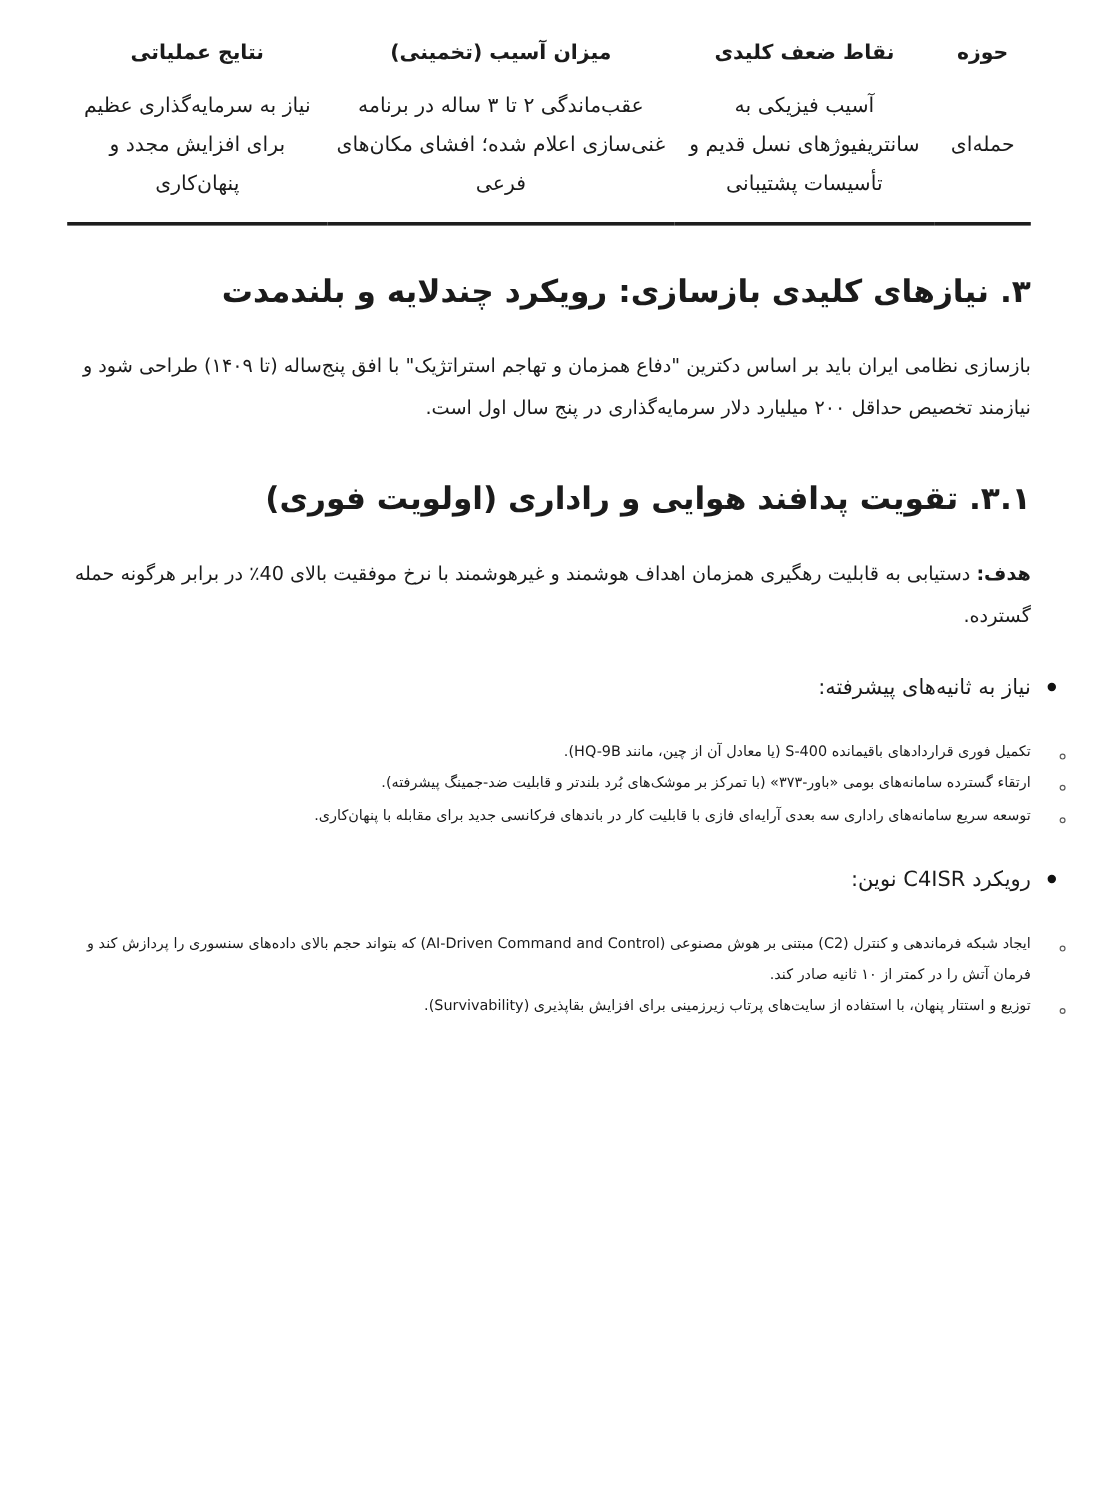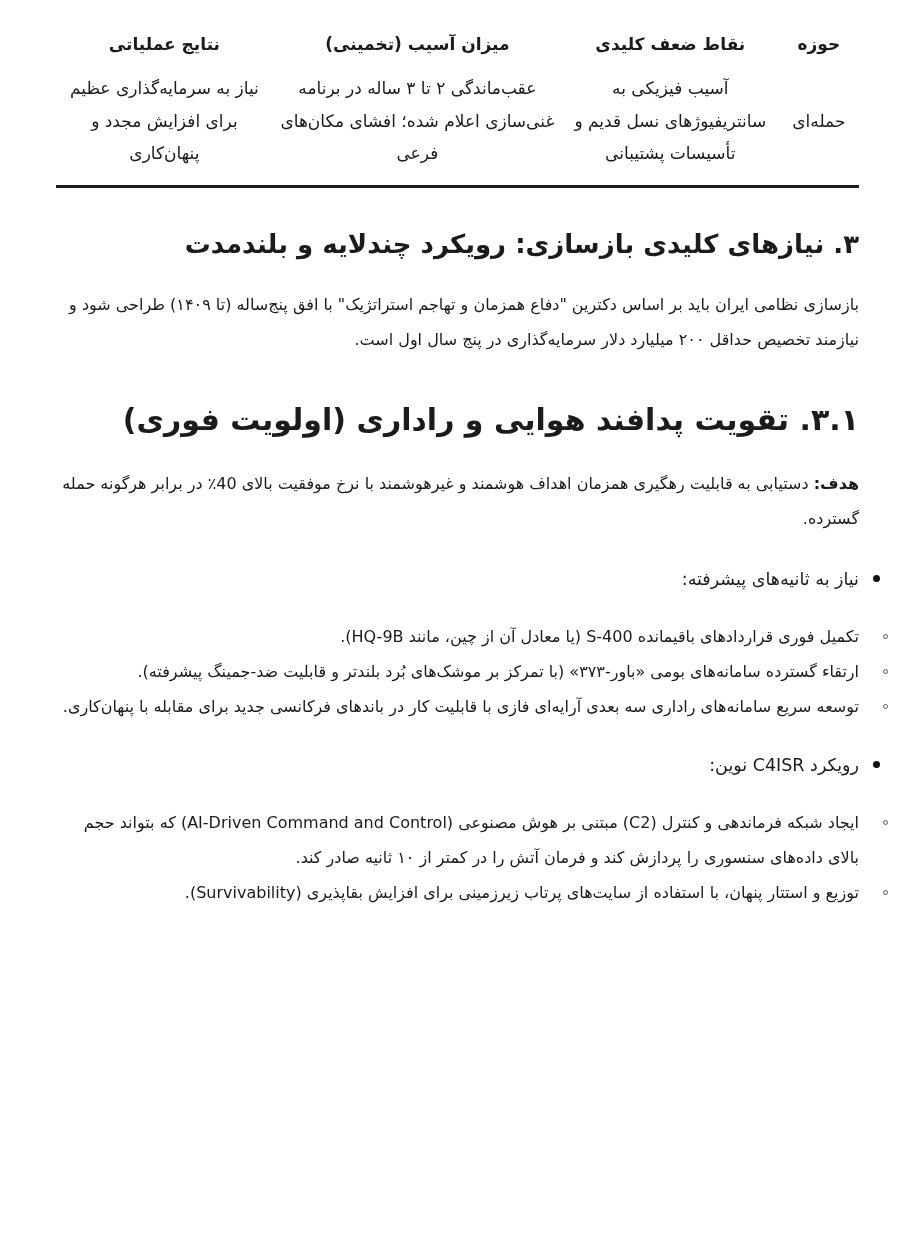--- a/index.html
+++ b/index.html
@@ -41,21 +41,21 @@
 
   
   h1.section-title {
     font-size: 26px;
     font-weight: 700;
     line-height: 1.4;
     margin: 38px 0 0 0;
     text-align: right;
   }
   h2.subsection-title {
-    font-size: 30px;
+    font-size: 26px;
     font-weight: 700;
     line-height: 1.5;
     margin: 40px 0 16px 0;
     text-align: right;
   }
   p.body-par {
     font-size: 16px;
     line-height: 2.2;
     margin: 24px 0 0 0;
     text-align: right;
@@ -84,21 +84,21 @@
     border-radius: 50%;
     background: #111111;
   }
   ul.level2 {
     list-style: none;
     margin: 20px 0 0 0;
     padding: 0;
   }
   ul.level2 > li {
     position: relative;
-    font-size: 16px;
+    font-size: 12px;
     line-height: 2.2;
   }
   span.bullet-ring {
     position: absolute;
     right: -29px;
     top: 15px;
     width: 5px;
     height: 5px;
     border: 1.5px solid #5c5c5c;
     border-radius: 50%;

